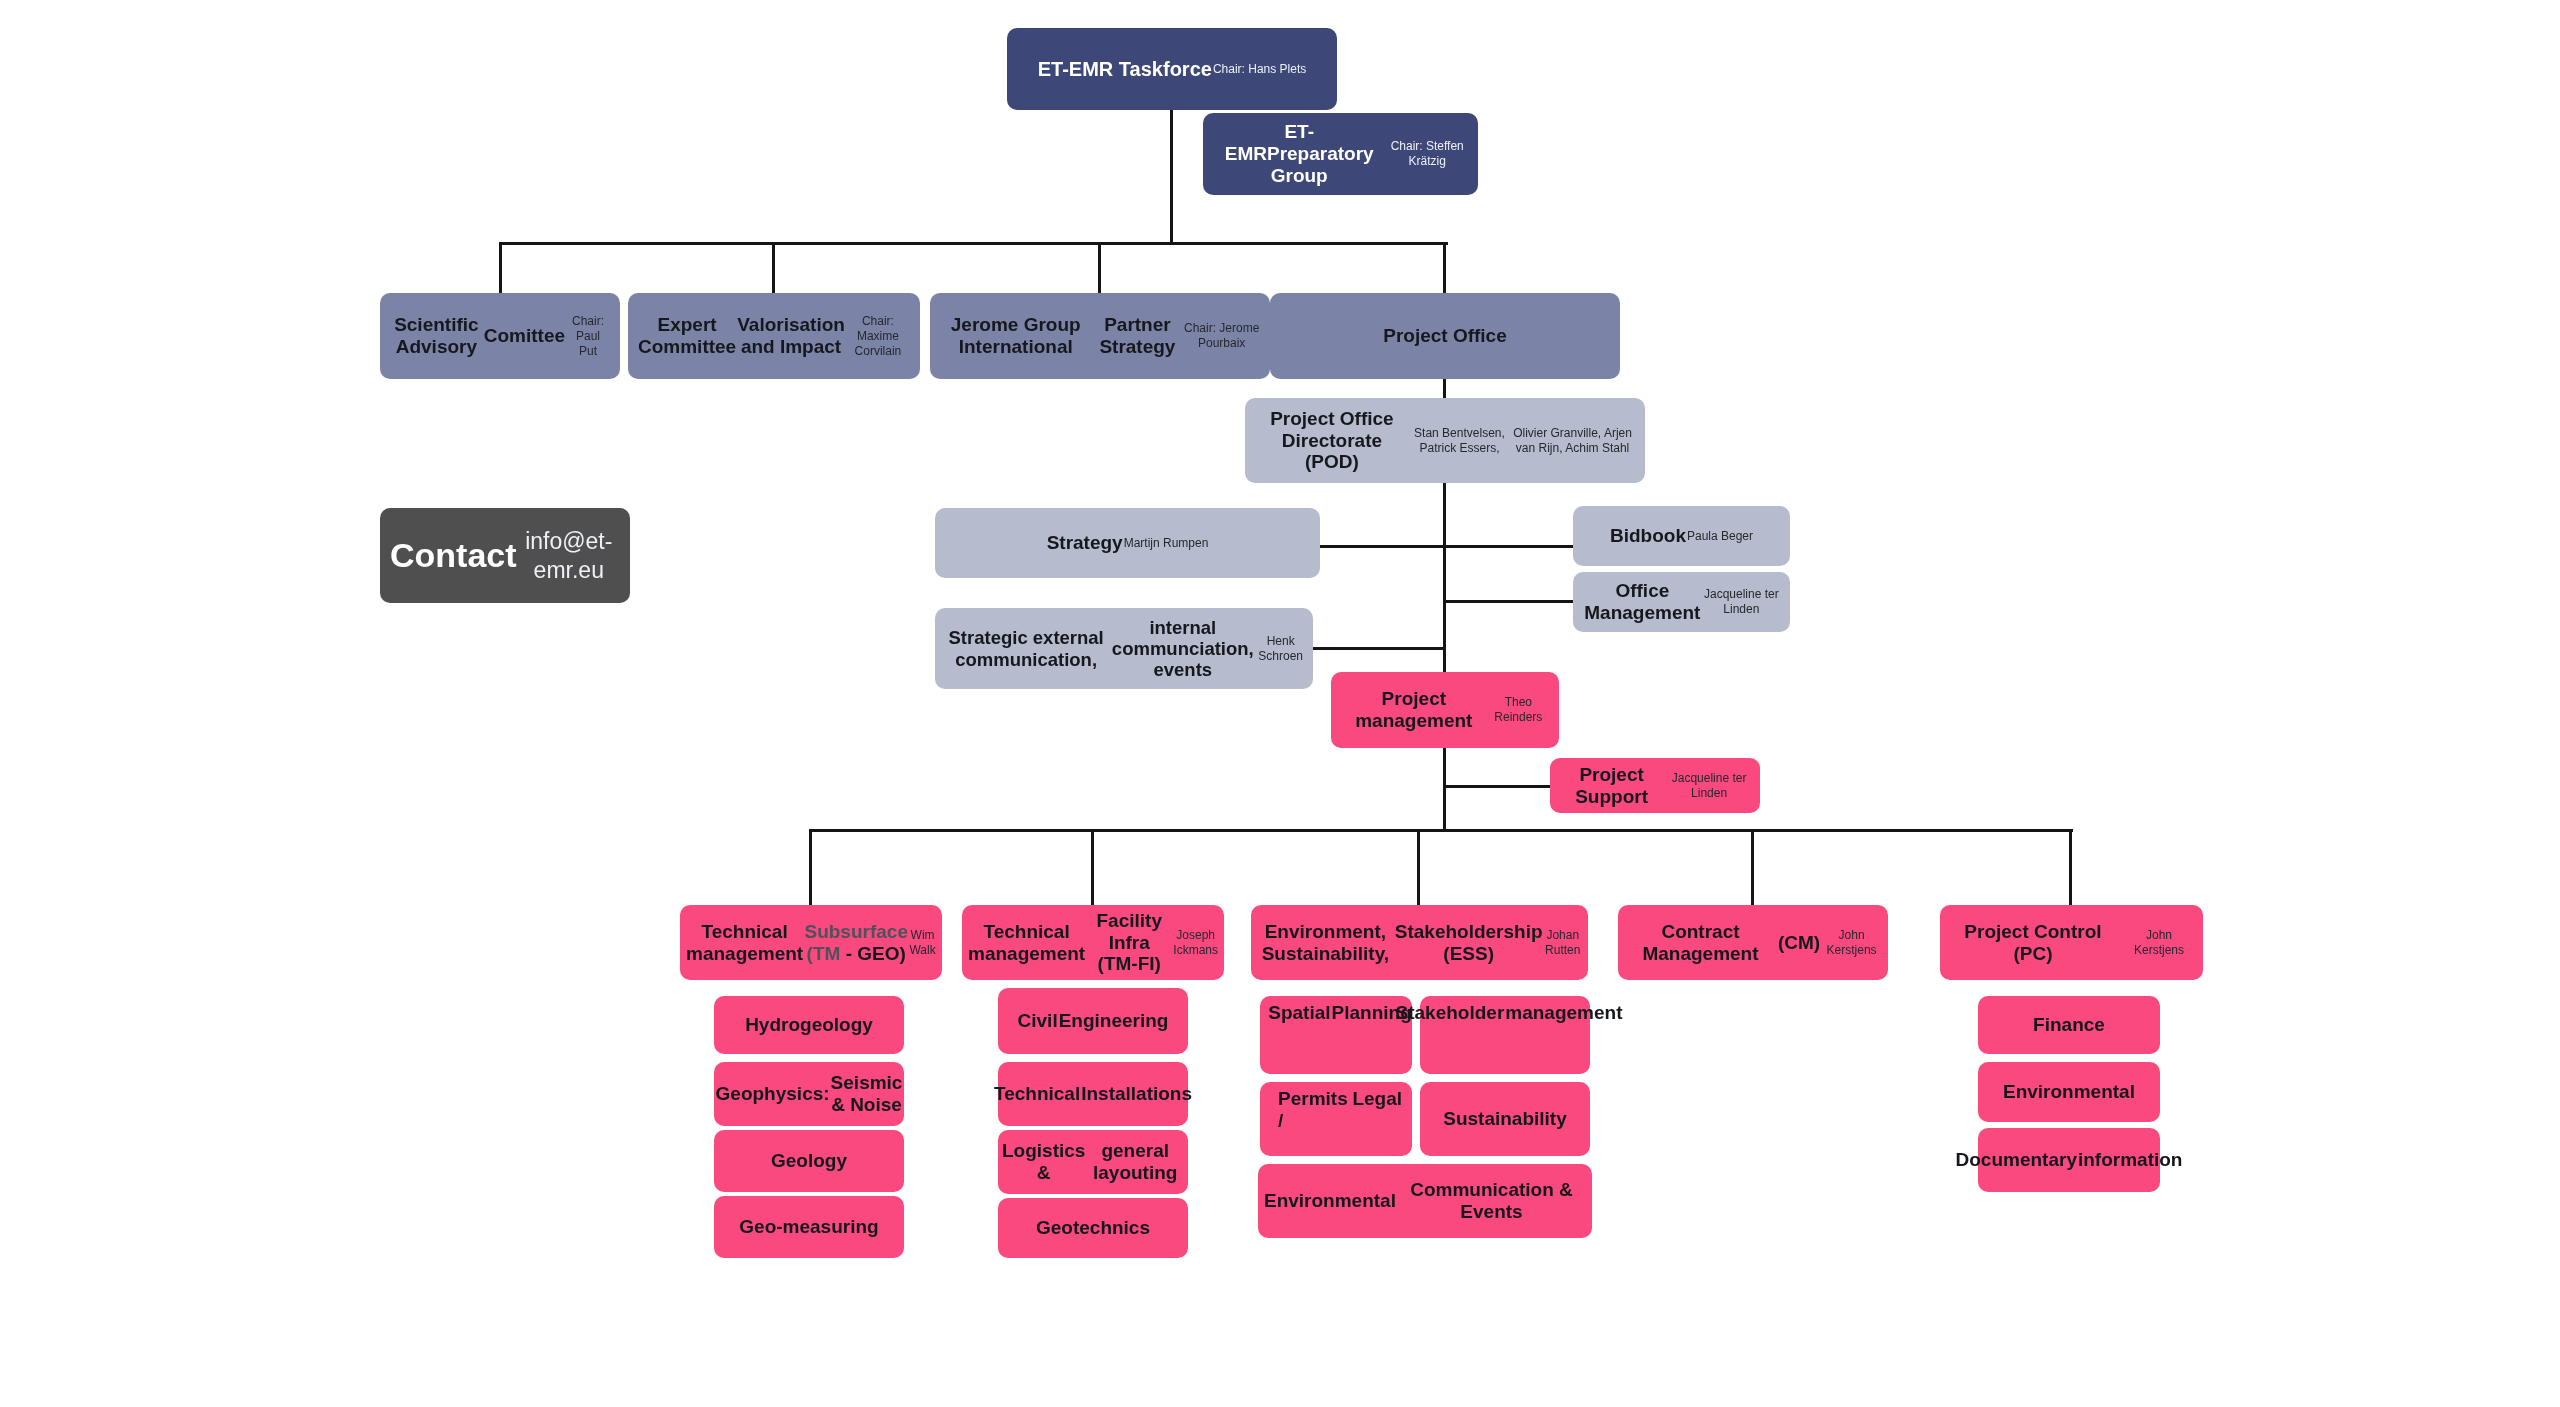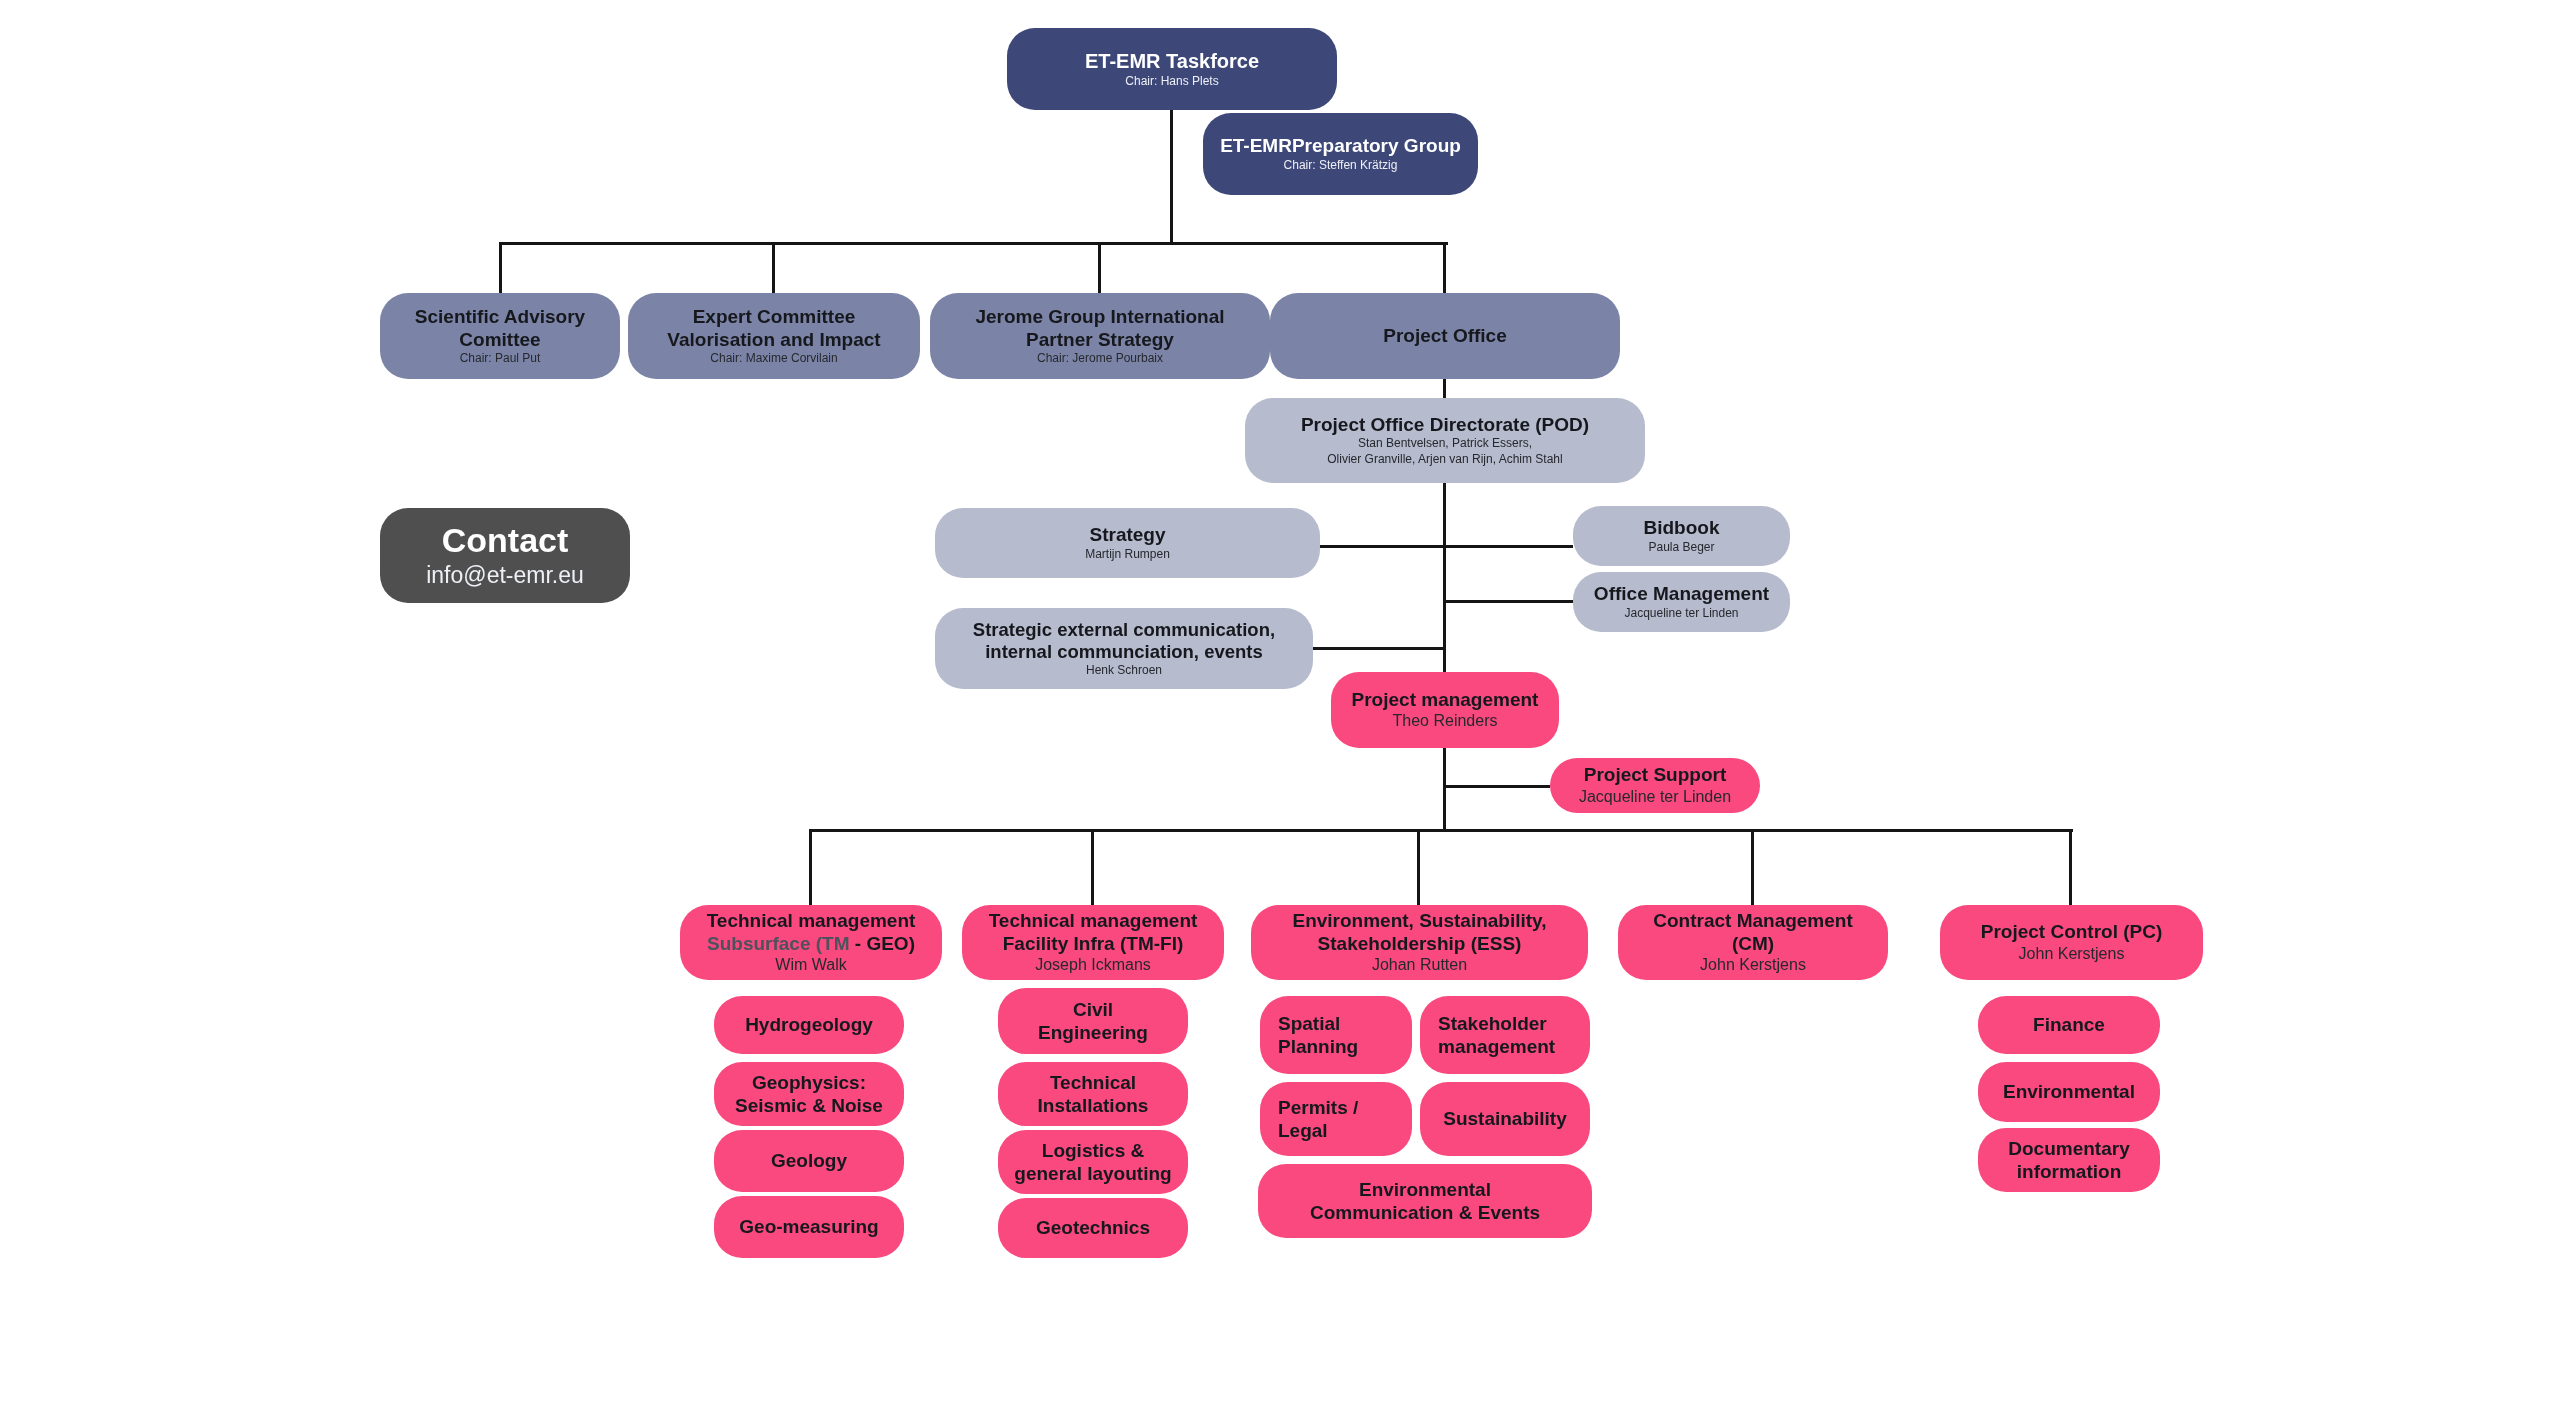--- a/index.html
+++ b/index.html
@@ -1,38 +1,38 @@
 <!DOCTYPE html>
 <html><head>
 <meta charset="utf-8">
 <style>
   html,body{margin:0;padding:0;background:#ffffff;}
   body{
     width:2560px;height:1407px;position:relative;overflow:hidden;
     font-family:"Liberation Sans", sans-serif;
   }
   .node{
-    position:absolute;border-radius:28px;box-sizing:border-box;
-    display:flex;flex-direction:column;justify-content:center;align-items:center;
+    position:absolute;border-radius:10px;box-sizing:border-box;
+    display:flex;flex-direction:row;justify-content:center;align-items:center;
     text-align:center;padding:6px 10px;gap:1px;
   }
   .navy{background:#3d4879;color:#ffffff;}
   .slate{background:#7b84a6;color:#16181d;}
   .light{background:#b6bbcd;color:#16181d;}
   .pink{background:#f9497f;color:#16181d;}
   .gray{background:#4f4f4f;color:#ffffff;}
   .t{font-weight:bold;line-height:1.15;}
   .p{line-height:1.25;color:#26282e;}
   .navy .p,.gray .p{color:#eef0f6;}
   .t20{font-size:20px;}
   .t19{font-size:19px;}
   .t18{font-size:18.5px;}
   .t26{font-size:34px;}
   .p17{font-size:12px;}
-  .p16{font-size:16px;}
+  .p16{font-size:12px;}
   .p23{font-size:23px;}
   .accent{color:#4d525c;}
   .left{align-items:flex-start;text-align:left;padding-left:18px;}
   .ln{position:absolute;background:#151515;}
 </style>
 </head>
 <body>
 
 <div class="ln" style="left:1170px;top:110px;width:3px;height:132px"></div>
 <div class="ln" style="left:500px;top:242px;width:948px;height:3px"></div>

